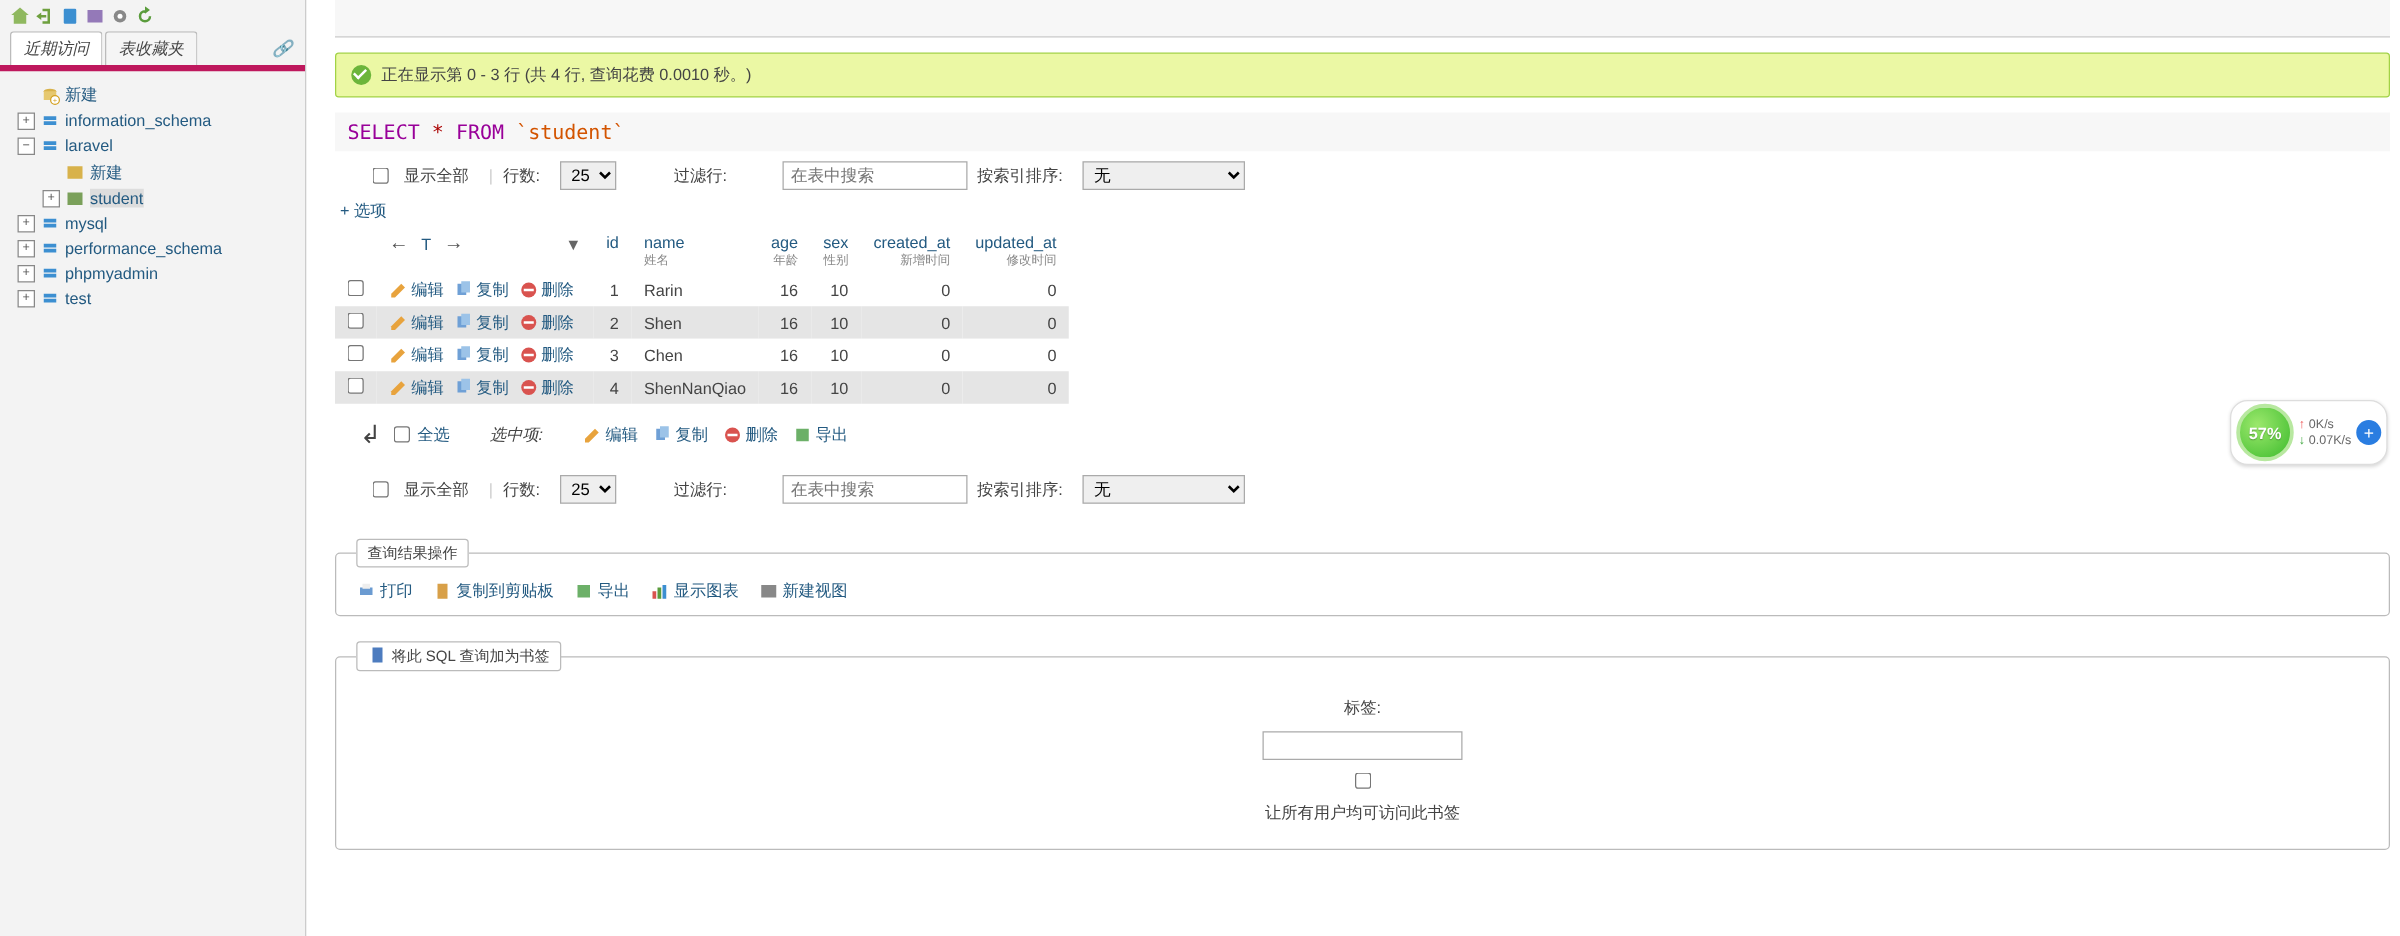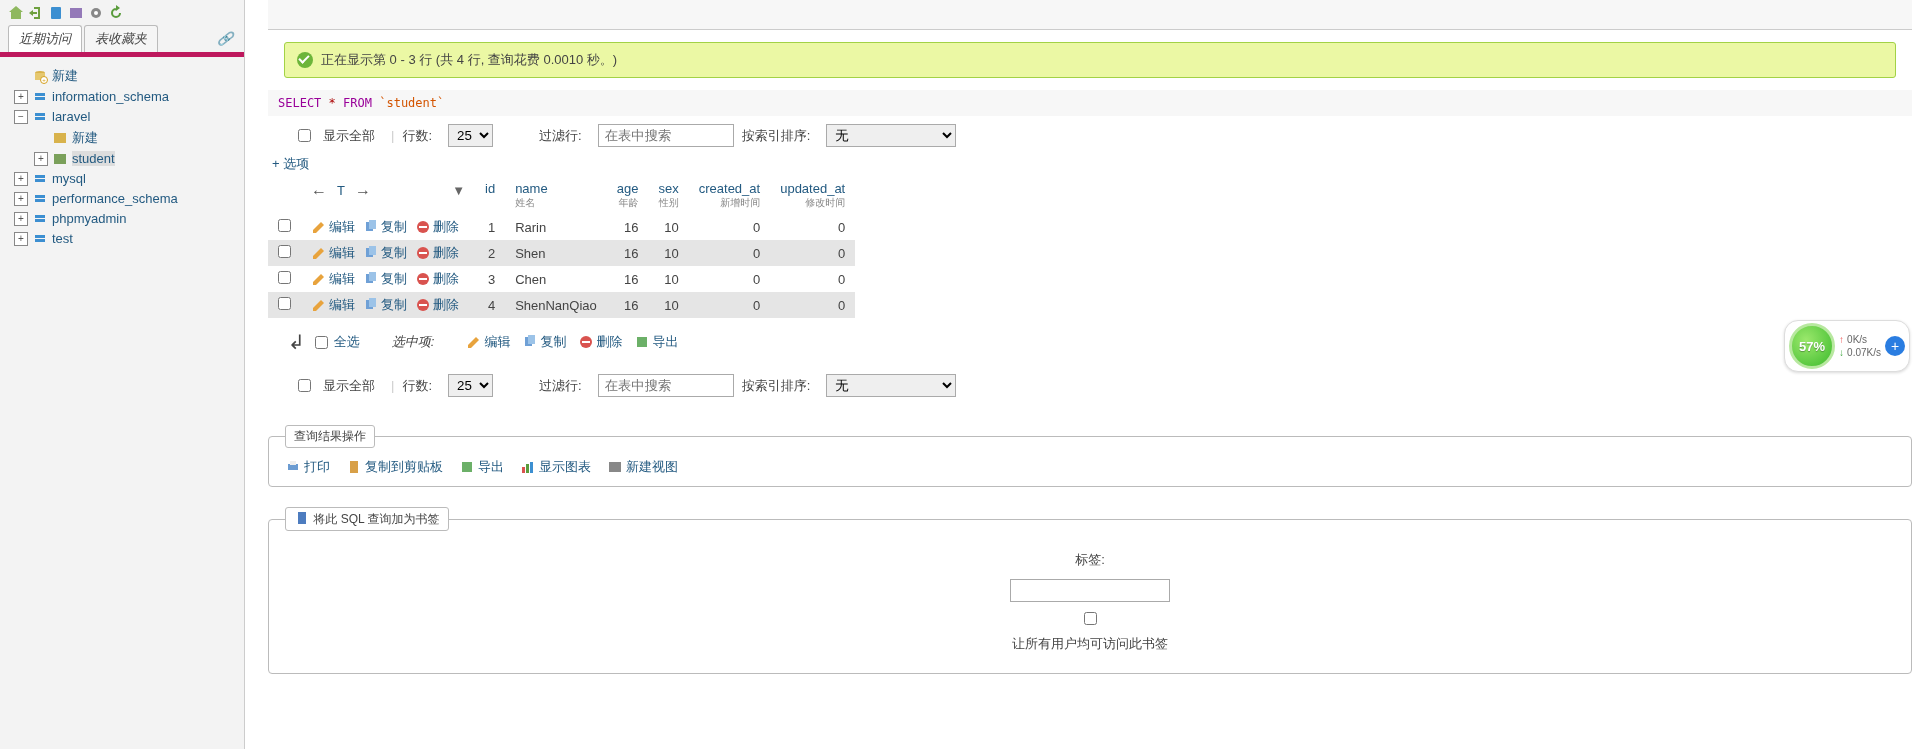--- a/index.html
+++ b/index.html
@@ -18,37 +18,37 @@
 .tree-item { display: flex; align-items: center; padding: 2px 0 2px 10px; }
 .tree-item .expander { width: 14px; height: 14px; border: 1px solid #888; background: #fff; display: inline-flex; align-items: center; justify-content: center; font-size: 10px; line-height: 1; margin-right: 4px; color: #555; cursor: pointer; }
 .tree-item .tree-icon { width: 16px; height: 16px; margin-right: 4px; }
 .tree-item.level1 { padding-left: 30px; }
 .tree-text { color: #235a81; cursor: pointer; }
 .tree-text.selected { background: #ddd; }
 
 
 .main { position: absolute; left: 260px; top: 0; right: 0; padding: 0 8px 8px 8px; }
 .tabbar { height: 30px; background: #f7f7f7; display: flex; border-bottom: 1px solid #ccc; }
-.success-box { background: #ebf8a4; border: 1px solid #a2d246; padding: 8px 12px; margin: 12px 16px; display: flex; align-items: center; border-radius: 3px; }
+.success-box { background: #ebf8a4; border: 1px solid #a2d246; padding: 8px 12px; margin: 12px 0; display: flex; align-items: center; border-radius: 3px; }
 .success-box .check { width: 16px; height: 16px; background: #6cb53a; border-radius: 50%; margin-right: 8px; position: relative; }
 .success-box .check::after { content: ""; position: absolute; left: 4px; top: 1px; width: 4px; height: 8px; border: solid #fff; border-width: 0 2px 2px 0; transform: rotate(45deg); }
-.sql-box { background: #f7f7f7; padding: 6px 10px; font-family: Consolas, monospace; font-size: 12px; }
+.sql-box { background: #f7f7f7; padding: 6px 10px; font-family: Consolas, monospace; font-size: 16px; }
 .sql-box .kw1 { color: #909; }
 .sql-box .star { color: #a00; }
 .sql-box .kw2 { color: #909; }
 .sql-box .tbl { color: #d35400; }
 .link-bar { text-align: right; padding: 8px 4px; font-size: 12px; display: flex; justify-content: flex-end; align-items: center; gap: 4px; }
 .link-bar input[type=checkbox] { margin-right: 4px; }
 
 .filter-row { display: flex; align-items: center; gap: 8px; padding: 8px 0 8px 30px; flex-wrap: wrap; }
 .filter-row input[type=checkbox] { margin: 0 4px 0 0; }
 .filter-row label { margin-right: 8px; }
 .filter-row .sep { color: #ccc; }
 .filter-row select { padding: 2px 4px; border: 1px solid #aaa; }
-.filter-row input[type=text] { padding: 3px 6px; border: 1px solid #aaa; width: 136px; }
+.filter-row input[type=text] { padding: 3px 6px; border: 1px solid #aaa; width: 148px; margin-left: 28px; }
 
 .options-link { color: #235a81; cursor: pointer; padding-left: 4px; }
 
 
 .data-table { border-collapse: collapse; margin-top: 4px; }
 .data-table th { text-align: left; padding: 4px 10px; color: #235a81; font-weight: normal; cursor: pointer; vertical-align: top; }
 .data-table th .sub { display: block; font-size: 10px; color: #888; }
 .data-table th.right, .data-table td.right { text-align: right; }
 .data-table td { padding: 4px 10px; }
 .data-table tr.odd { background: #fff; }

